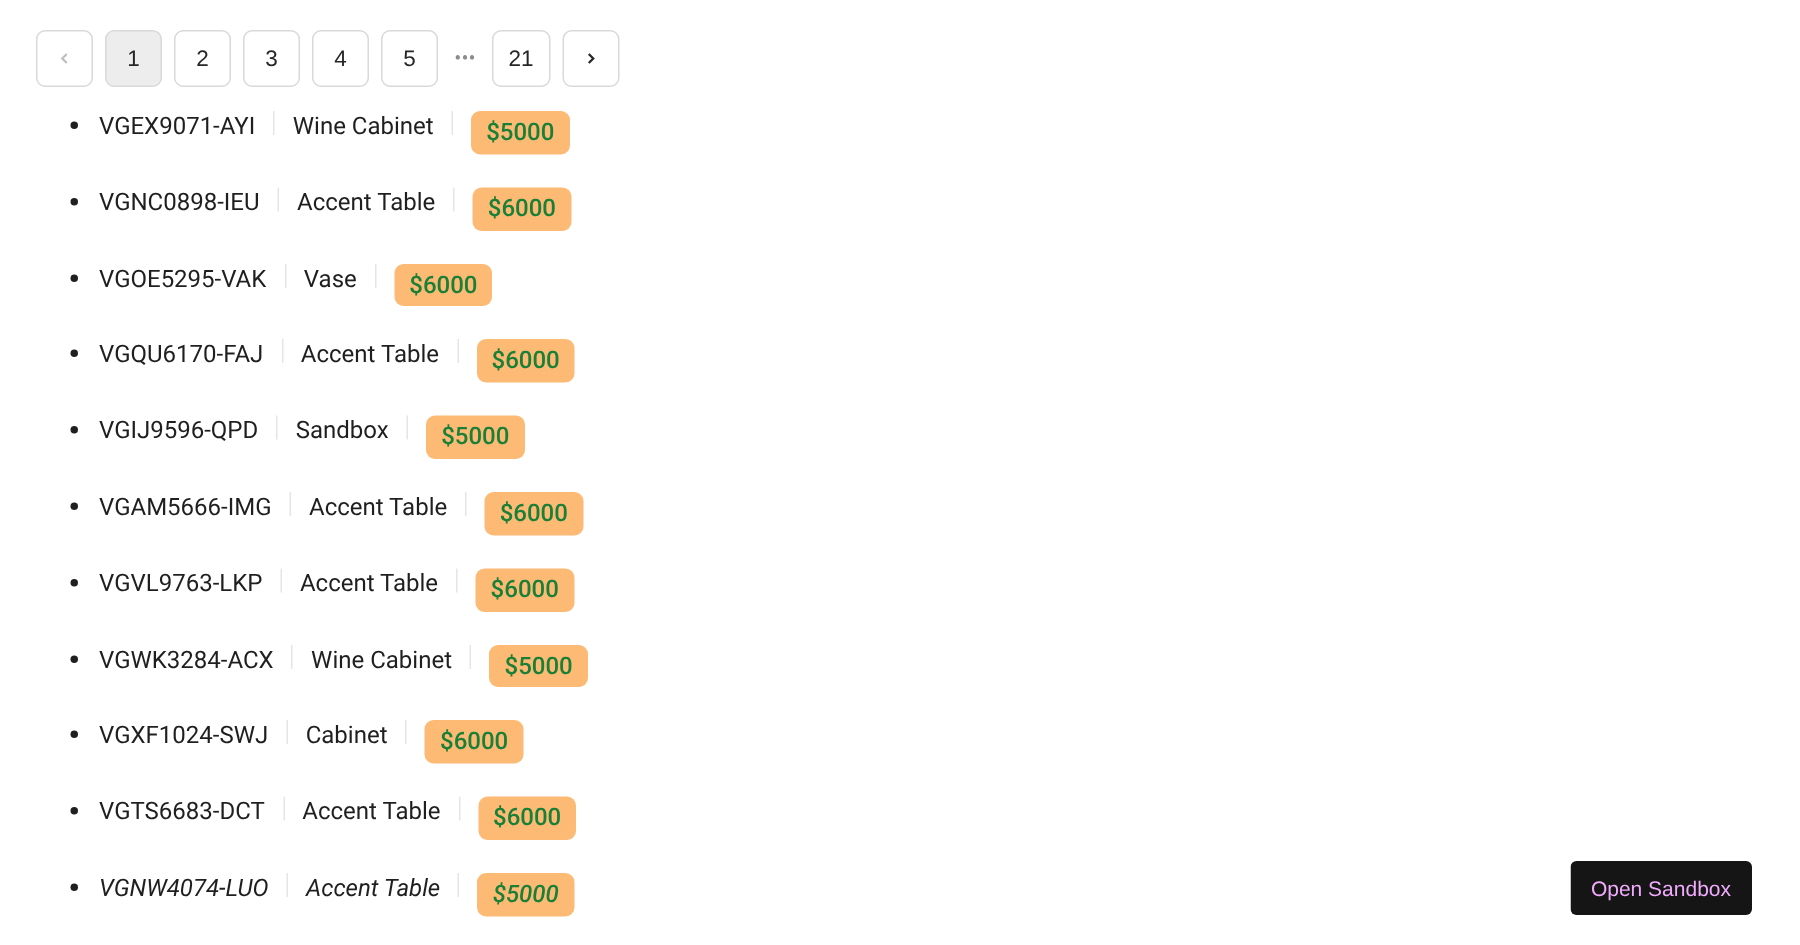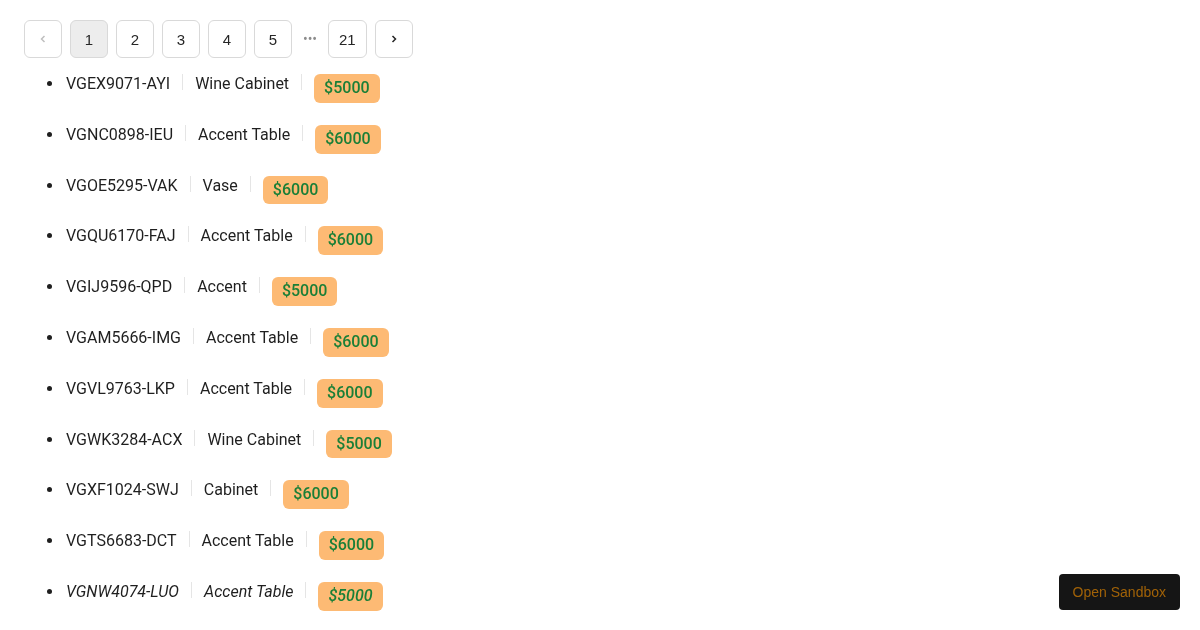--- a/index.html
+++ b/index.html
@@ -79,24 +79,24 @@
     align-items: center;
     padding: 4px 10px;
     border-radius: 6px;
     background: #fdba74;
     color: #1a7f37;
     font-size: 16px;
     font-weight: 500;
   }
   .sandbox-btn {
     position: fixed;
-    right: 20px;
+    right: 32px;
     bottom: 20px;
     background: #151515;
-    color: #a16207;
+    color: #f0abfc;
     border: none;
     border-radius: 4px;
     padding: 10px 14px;
     font-size: 14px;
     cursor: pointer;
   }
 </style>
 </head>
 <body>
 
@@ -149,21 +149,21 @@
     <li><span class="row-text">
         <span class="sku">VGQU6170-FAJ</span>
         <span class="divider"></span>
         <span class="name">Accent Table</span>
         <span class="divider"></span>
         <span class="price-tag">$6000</span>
       </span></li>
     <li><span class="row-text">
         <span class="sku">VGIJ9596-QPD</span>
         <span class="divider"></span>
-        <span class="name">Accent</span>
+        <span class="name">Sandbox</span>
         <span class="divider"></span>
         <span class="price-tag">$5000</span>
       </span></li>
     <li><span class="row-text">
         <span class="sku">VGAM5666-IMG</span>
         <span class="divider"></span>
         <span class="name">Accent Table</span>
         <span class="divider"></span>
         <span class="price-tag">$6000</span>
       </span></li>

